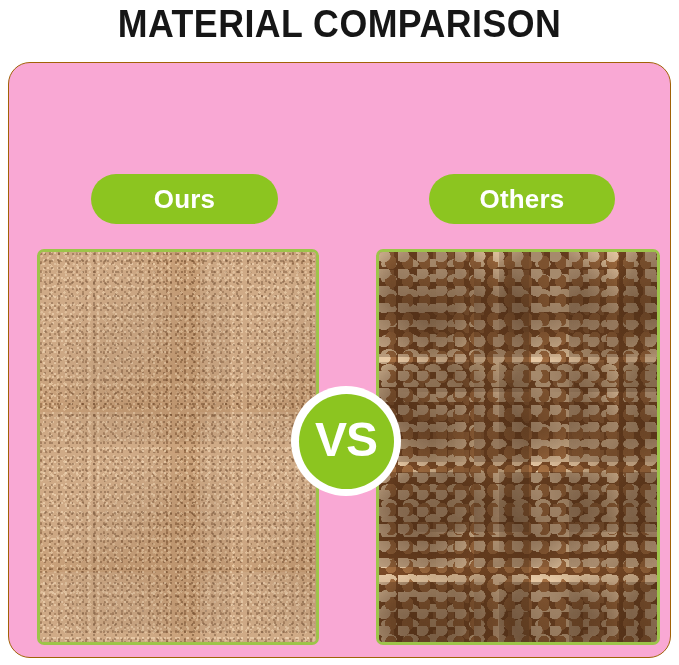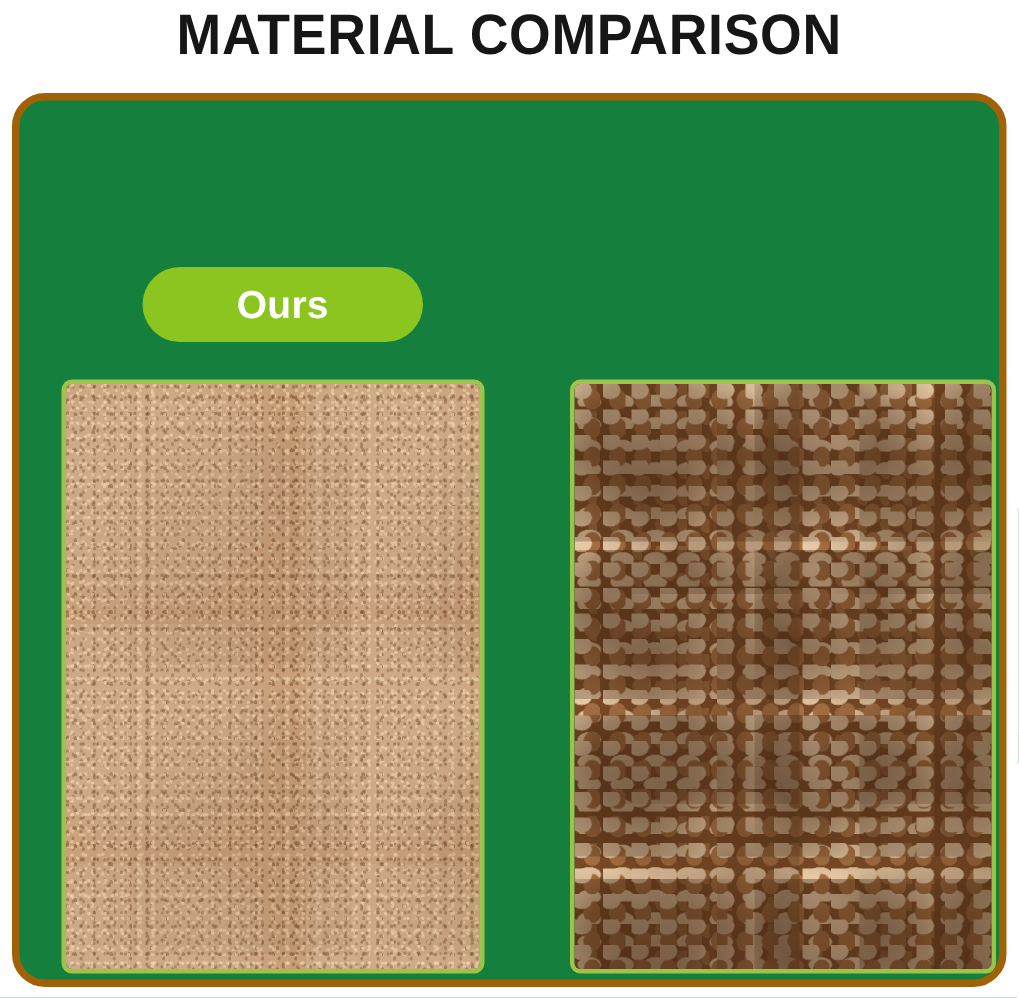--- a/index.html
+++ b/index.html
@@ -37,23 +37,23 @@
     white-space: nowrap;
   }
 
   
   .card {
     position: absolute;
     left: 8px;
     top: 62px;
     width: 663px;
     height: 596px;
-    background: #15803d;
+    background: #f9a8d4;
     border-radius: 22px;
-    border: 5px solid #a16207;
+    border: 1px solid #a16207;
   }
 
   
   .badge {
     position: absolute;
     height: 50px;
     border-radius: 25px;
     background: #8cc520;
     color: #ffffff;
     font-size: 26px;
@@ -206,28 +206,34 @@
 <body>
 
 <div id="root">
 
   <div class="title">MATERIAL COMPARISON</div>
 
   <div class="card">
 
     <div class="badge badge-ours">Ours</div>
 
+    <div class="badge badge-others">Others</div>
 
     <div class="panel panel-left">
       <div class="tex-dense"></div>
     </div>
 
     <div class="panel panel-right">
       <div class="tex-sparse"></div>
     </div>
 
+    <div class="vs-wrap">
+      <div class="vs-circle">
+        <span class="vs-text">VS</span>
+      </div>
+    </div>
 
     <div class="caption caption-left">HIGH DENSITY</div>
 
     <div class="caption caption-right">SPARSE CORK</div>
 
   </div>
 </div>
 
 </body></html>

